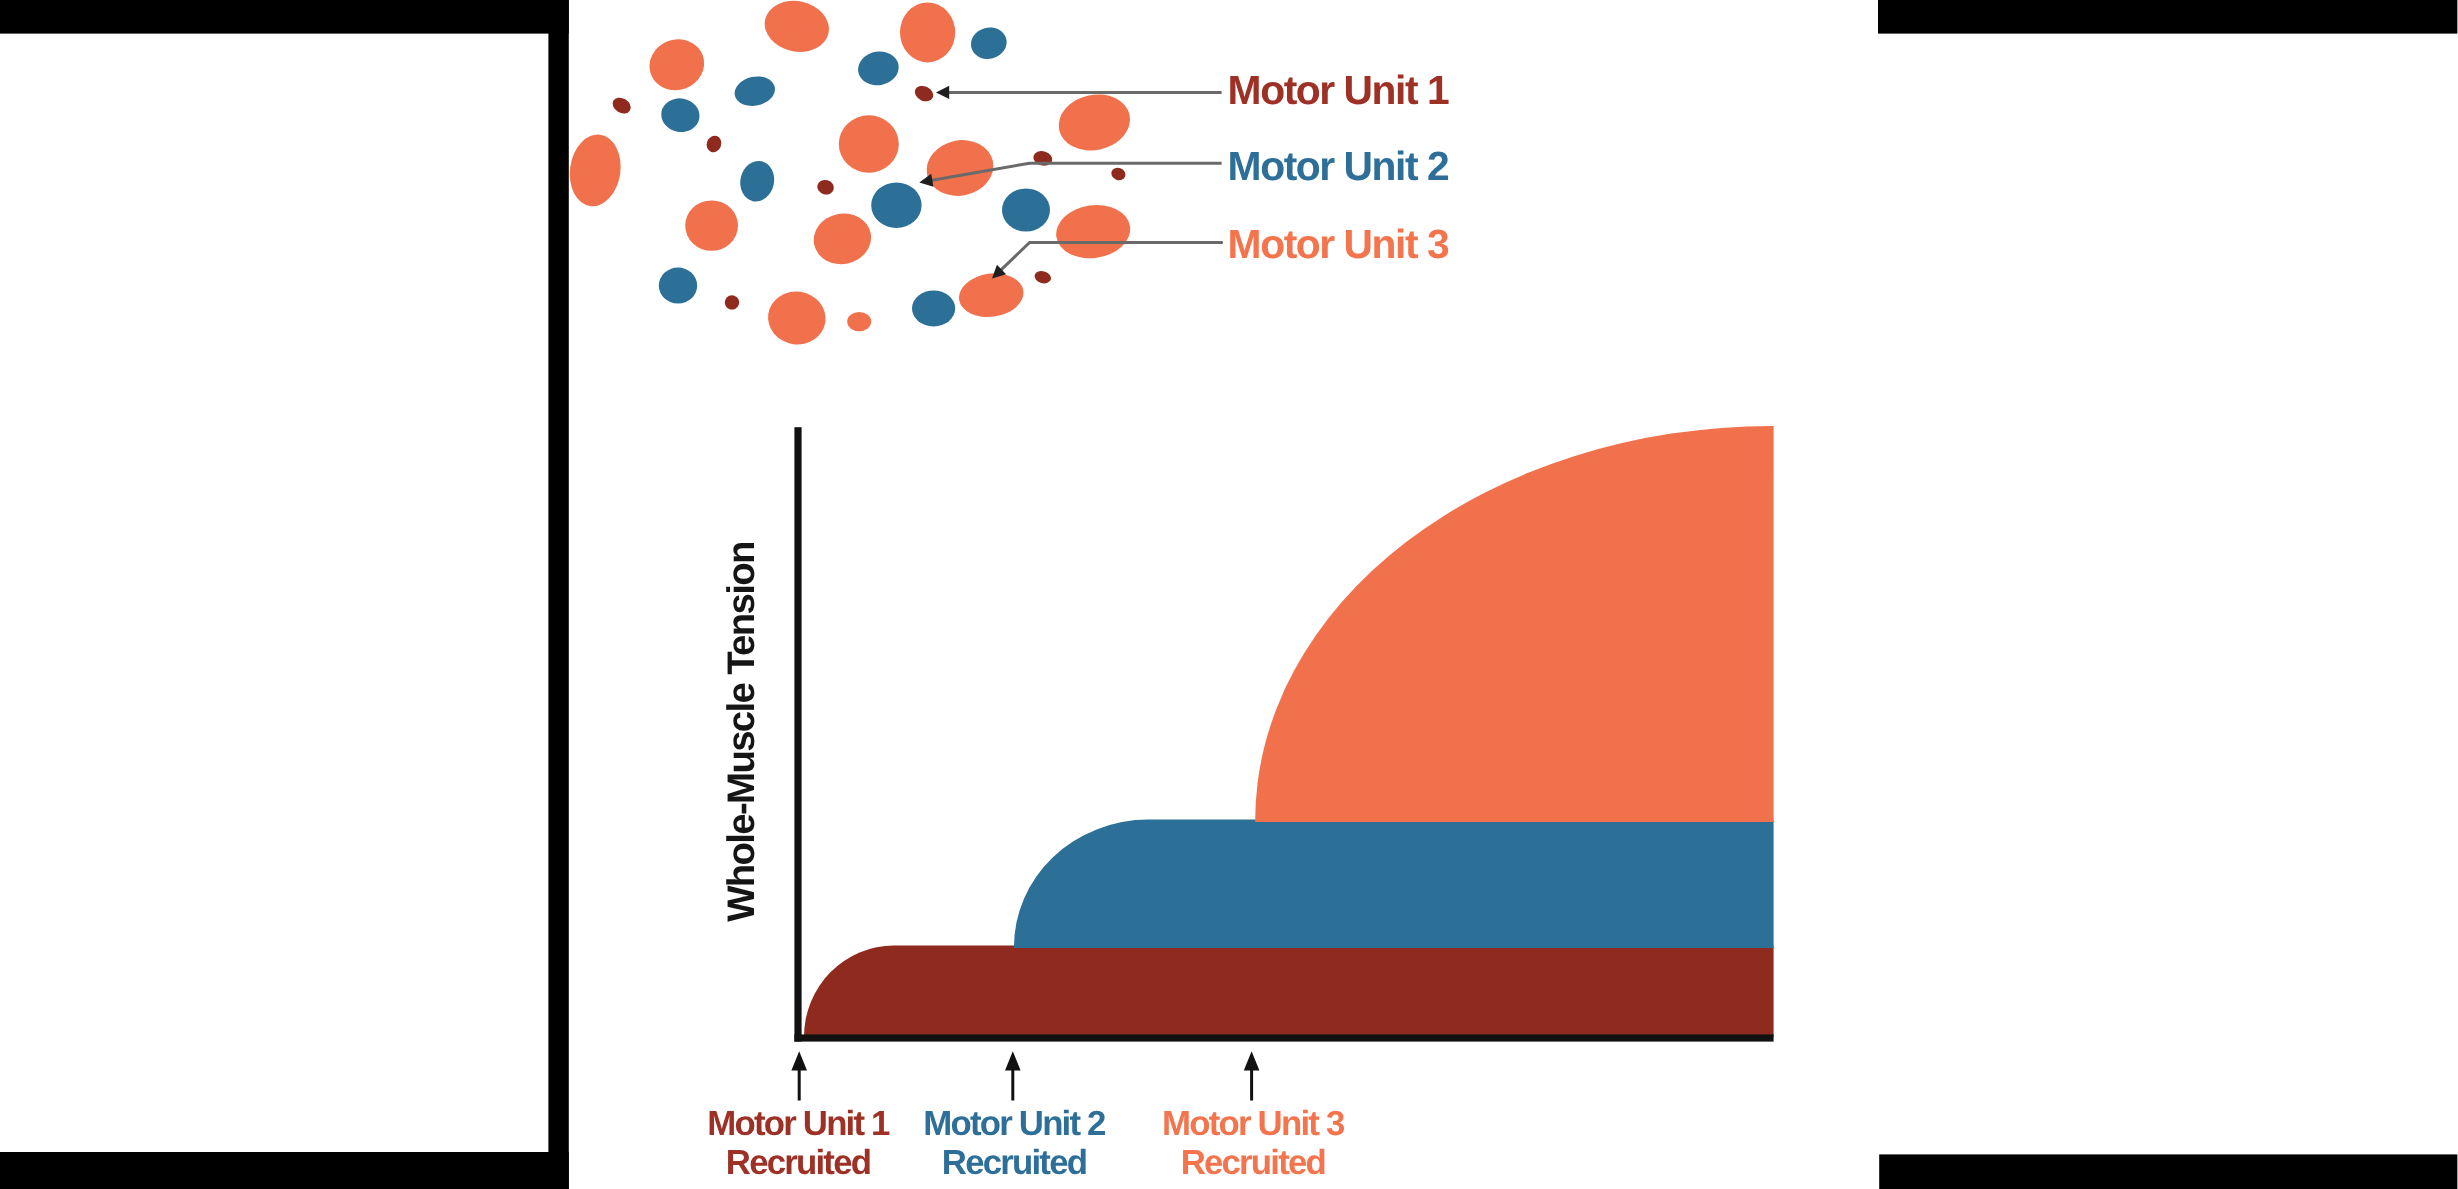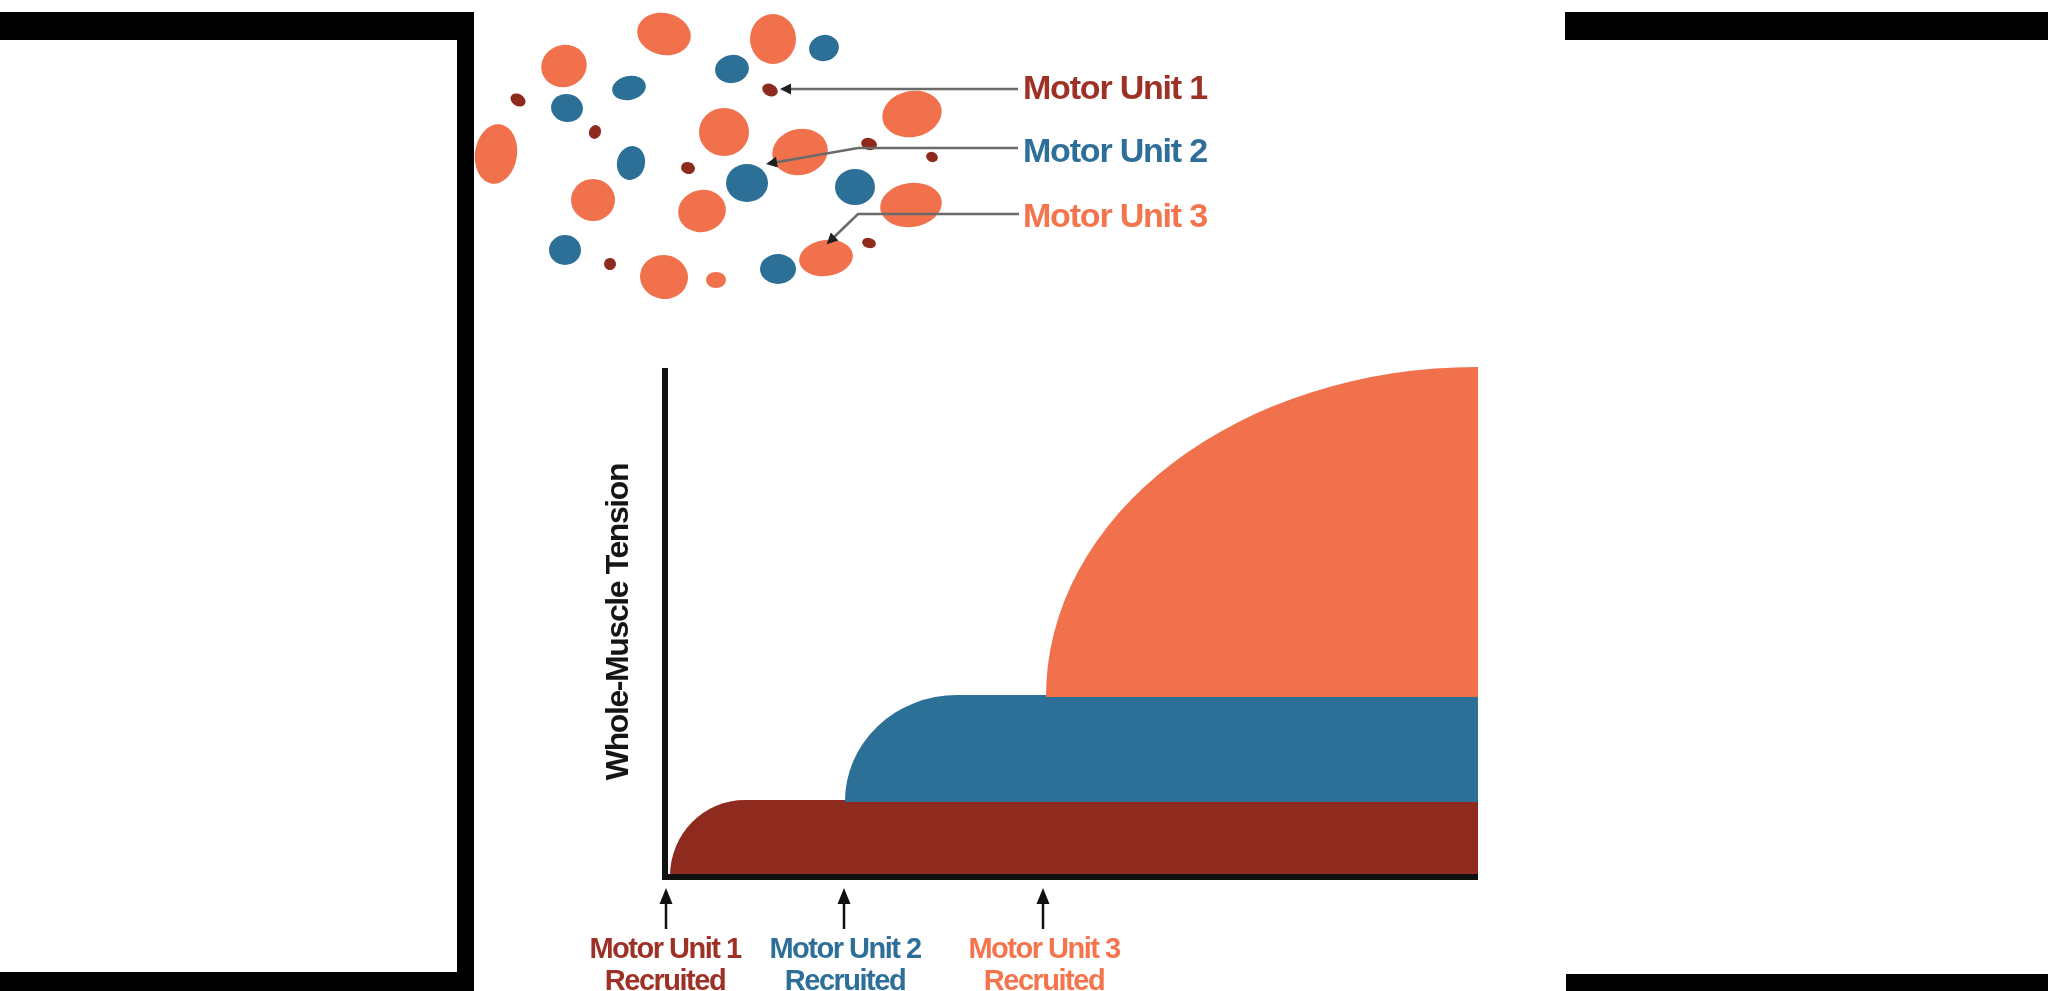--- a/index.html
+++ b/index.html
@@ -1,17 +1,17 @@
 <!DOCTYPE html>
 <html><head>
 <meta charset="utf-8">
 <style>
   html,body{margin:0;padding:0;}
   body{width:2048px;height:991px;overflow:hidden;background:#fff;}
-  #stage{position:relative;width:2048px;height:764px;margin-top:12px;}
+  #stage{position:relative;width:2048px;height:764px;}
   svg{display:block;}
   .lbl{font-family:"Liberation Sans","DejaVu Sans",sans-serif;font-weight:bold;}
   .legend-t{font-size:34px;letter-spacing:-1.2px;}
   .ann-t{font-size:29px;letter-spacing:-1.5px;text-anchor:middle;}
   .yaxis-t{font-size:32px;letter-spacing:-1.4px;text-anchor:middle;}
 </style>
 </head>
 <body>
 
 <div id="stage">

